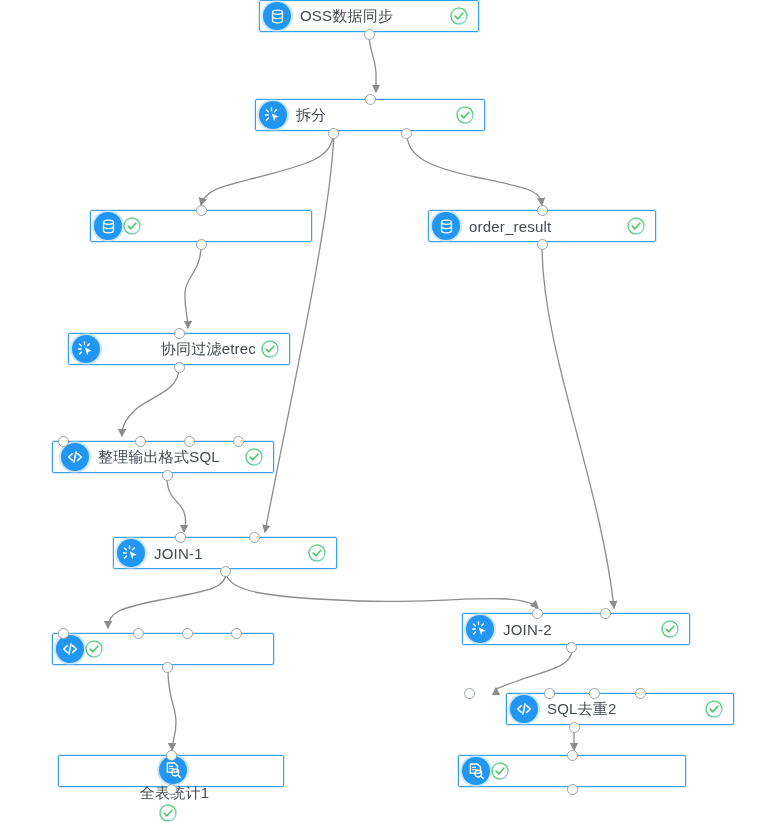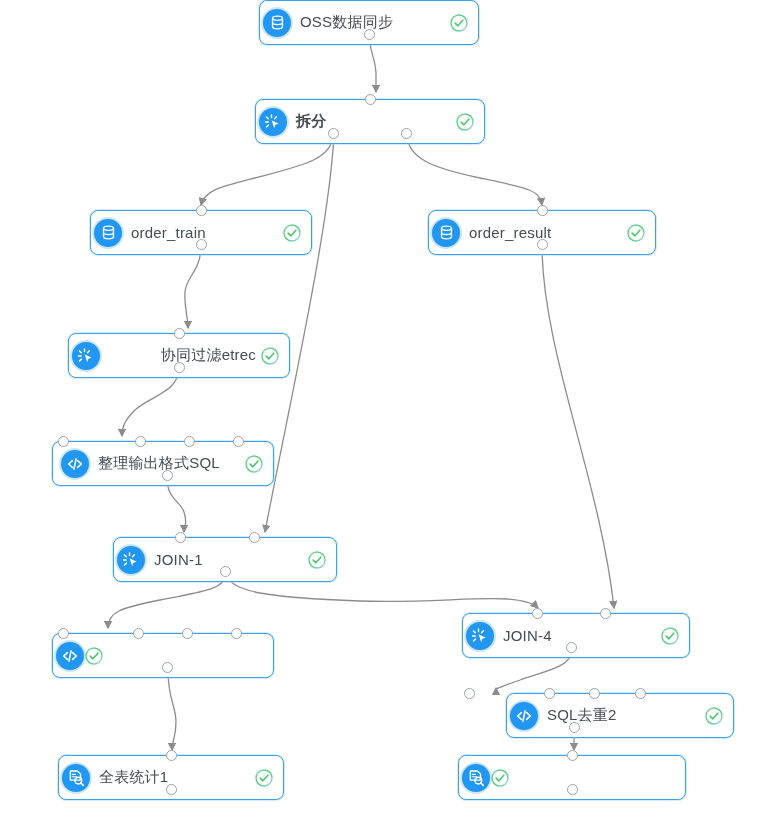--- a/index.html
+++ b/index.html
@@ -21,23 +21,23 @@
     position: absolute;
     left: 0;
     top: 0;
     width: 757px;
     height: 822px;
     pointer-events: none;
   }
   .node {
     position: absolute;
     box-sizing: border-box;
-    height: 45px;
+    height: 32px;
     border: 1px solid #3aa0e8;
-    border-radius: 8px;
+    border-radius: 2px;
     background: #ffffff;
     display: flex;
     align-items: center;
     padding: 0 0 0 2px;
     box-shadow: 0 0 0 1px rgba(160,210,245,0.45);
   }
   .node-icon {
     flex: 0 0 auto;
     width: 28px;
     height: 28px;
@@ -118,21 +118,21 @@
           </svg>
         </div>
         <div class="node-label">OSS数据同步</div>
         <div class="node-status">
           <svg width="20" height="20" viewBox="0 0 24 24">
             <circle cx="12" cy="12" r="9.6" fill="#fff" stroke="url(#okring)" stroke-width="1.7"></circle>
             <polyline points="7.4,12.2 10.6,15.4 16.6,8.6" fill="none" stroke="#49c96d" stroke-width="1.9" stroke-linecap="round" stroke-linejoin="round"></polyline>
           </svg>
         </div>
       </div>
-      <div class="node" style="left: 255px; top: 99px; width: 230px; font-weight: bold;">
+      <div class="node" style="left: 255px; top: 99px; width: 230px;">
         <div class="node-icon">
           <svg width="18" height="18" viewBox="0 0 24 24">
             <g stroke="#fff" stroke-width="1.9" stroke-linecap="round">
               <line x1="10" y1="2.5" x2="10" y2="6"></line>
               <line x1="3.2" y1="5.2" x2="5.7" y2="7.7"></line>
               <line x1="2" y1="12" x2="5.6" y2="12"></line>
               <line x1="3.4" y1="18.6" x2="6" y2="16"></line>
               <line x1="16.5" y1="5" x2="14" y2="7.6"></line>
             </g>
             <path d="M10.2 9.6 L19.5 14.4 L15.1 15.6 L13.6 20.2 Z" fill="#fff"></path>
@@ -147,21 +147,20 @@
         </div>
       </div>
       <div class="node" style="left: 90px; top: 210px; width: 222px;">
         <div class="node-icon">
           <svg width="17" height="17" viewBox="0 0 24 24">
             <ellipse cx="12" cy="6" rx="7" ry="2.9" fill="none" stroke="#fff" stroke-width="1.9"></ellipse>
             <path d="M5 6 L5 18 C5 19.6 8.1 20.9 12 20.9 C15.9 20.9 19 19.6 19 18 L19 6" fill="none" stroke="#fff" stroke-width="1.9"></path>
             <path d="M5 12 C5 13.6 8.1 14.9 12 14.9 C15.9 14.9 19 13.6 19 12" fill="none" stroke="#fff" stroke-width="1.7"></path>
           </svg>
         </div>
-        <div class="node-label">order_train</div>
         <div class="node-status">
           <svg width="20" height="20" viewBox="0 0 24 24">
             <circle cx="12" cy="12" r="9.6" fill="#fff" stroke="url(#okring)" stroke-width="1.7"></circle>
             <polyline points="7.4,12.2 10.6,15.4 16.6,8.6" fill="none" stroke="#49c96d" stroke-width="1.9" stroke-linecap="round" stroke-linejoin="round"></polyline>
           </svg>
         </div>
       </div>
       <div class="node" style="left: 428px; top: 210px; width: 228px;">
         <div class="node-icon">
           <svg width="17" height="17" viewBox="0 0 24 24">
@@ -244,21 +243,21 @@
             <g stroke="#fff" stroke-width="1.9" stroke-linecap="round">
               <line x1="10" y1="2.5" x2="10" y2="6"></line>
               <line x1="3.2" y1="5.2" x2="5.7" y2="7.7"></line>
               <line x1="2" y1="12" x2="5.6" y2="12"></line>
               <line x1="3.4" y1="18.6" x2="6" y2="16"></line>
               <line x1="16.5" y1="5" x2="14" y2="7.6"></line>
             </g>
             <path d="M10.2 9.6 L19.5 14.4 L15.1 15.6 L13.6 20.2 Z" fill="#fff"></path>
           </svg>
         </div>
-        <div class="node-label">JOIN-4</div>
+        <div class="node-label">JOIN-2</div>
         <div class="node-status">
           <svg width="20" height="20" viewBox="0 0 24 24">
             <circle cx="12" cy="12" r="9.6" fill="#fff" stroke="url(#okring)" stroke-width="1.7"></circle>
             <polyline points="7.4,12.2 10.6,15.4 16.6,8.6" fill="none" stroke="#49c96d" stroke-width="1.9" stroke-linecap="round" stroke-linejoin="round"></polyline>
           </svg>
         </div>
       </div>
       <div class="node" style="left: 52px; top: 633px; width: 222px;">
         <div class="node-icon">
           <svg width="18" height="18" viewBox="0 0 24 24">
@@ -287,21 +286,21 @@
           </svg>
         </div>
         <div class="node-label">SQL去重2</div>
         <div class="node-status">
           <svg width="20" height="20" viewBox="0 0 24 24">
             <circle cx="12" cy="12" r="9.6" fill="#fff" stroke="url(#okring)" stroke-width="1.7"></circle>
             <polyline points="7.4,12.2 10.6,15.4 16.6,8.6" fill="none" stroke="#49c96d" stroke-width="1.9" stroke-linecap="round" stroke-linejoin="round"></polyline>
           </svg>
         </div>
       </div>
-      <div class="node" style="left: 58px; top: 755px; width: 226px;">
+      <div class="node" style="left: 58px; top: 755px; width: 226px; flex-direction: column;">
         <div class="node-icon">
           <svg width="18" height="18" viewBox="0 0 24 24">
             <path d="M4.5 2.6 h9.3 l4.2 4.2 v8.1 h-13.5 z" fill="none" stroke="#fff" stroke-width="1.8" stroke-linejoin="round"></path>
             <g stroke="#fff" stroke-width="1.5" stroke-linecap="round">
               <line x1="7.2" y1="7.2" x2="11.4" y2="7.2"></line>
               <line x1="7.2" y1="10.3" x2="12.6" y2="10.3"></line>
             </g>
             <circle cx="15.1" cy="15.4" r="4.5" fill="none" stroke="#fff" stroke-width="1.9"></circle>
             <line x1="18.4" y1="18.7" x2="21.6" y2="21.8" stroke="#fff" stroke-width="2.2" stroke-linecap="round"></line>
           </svg>

